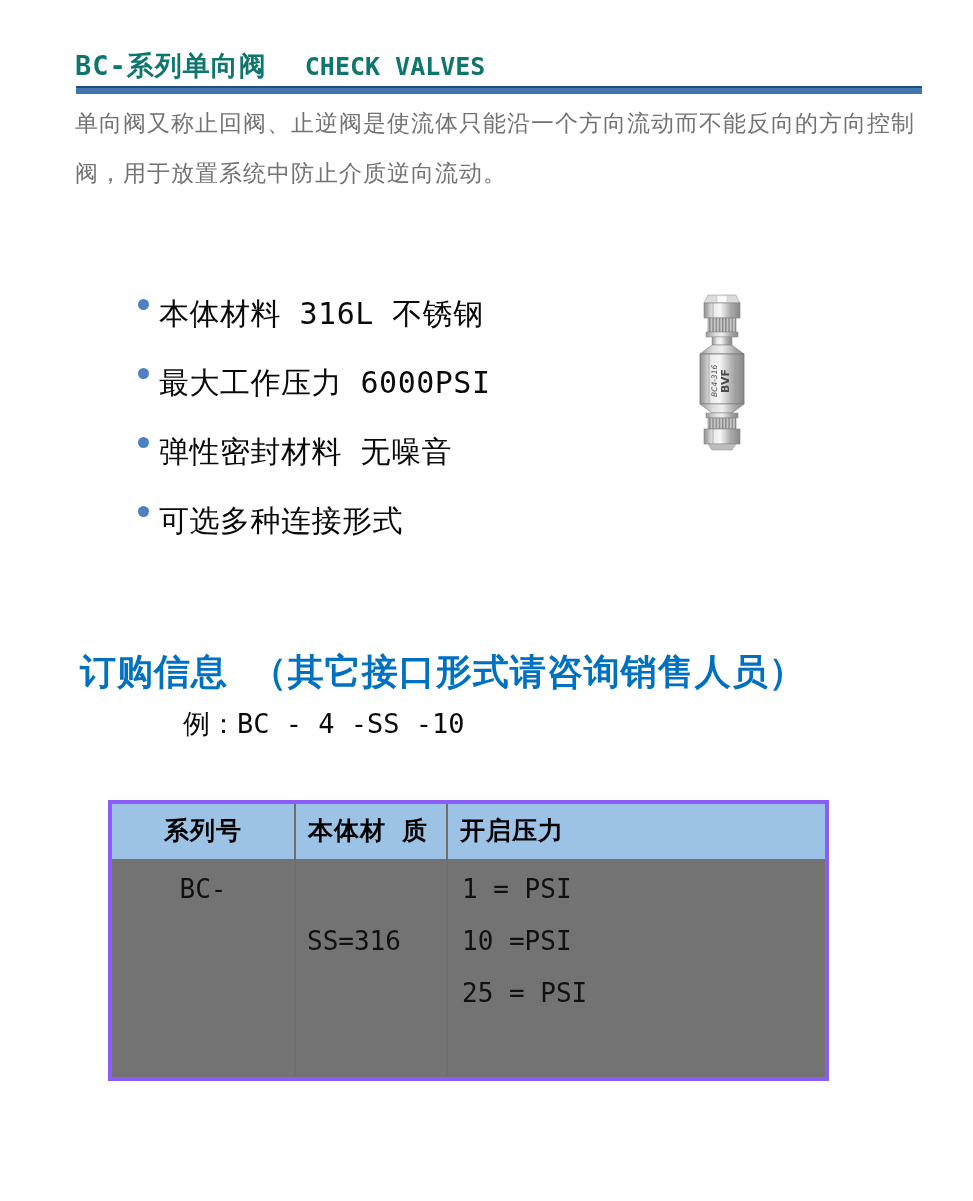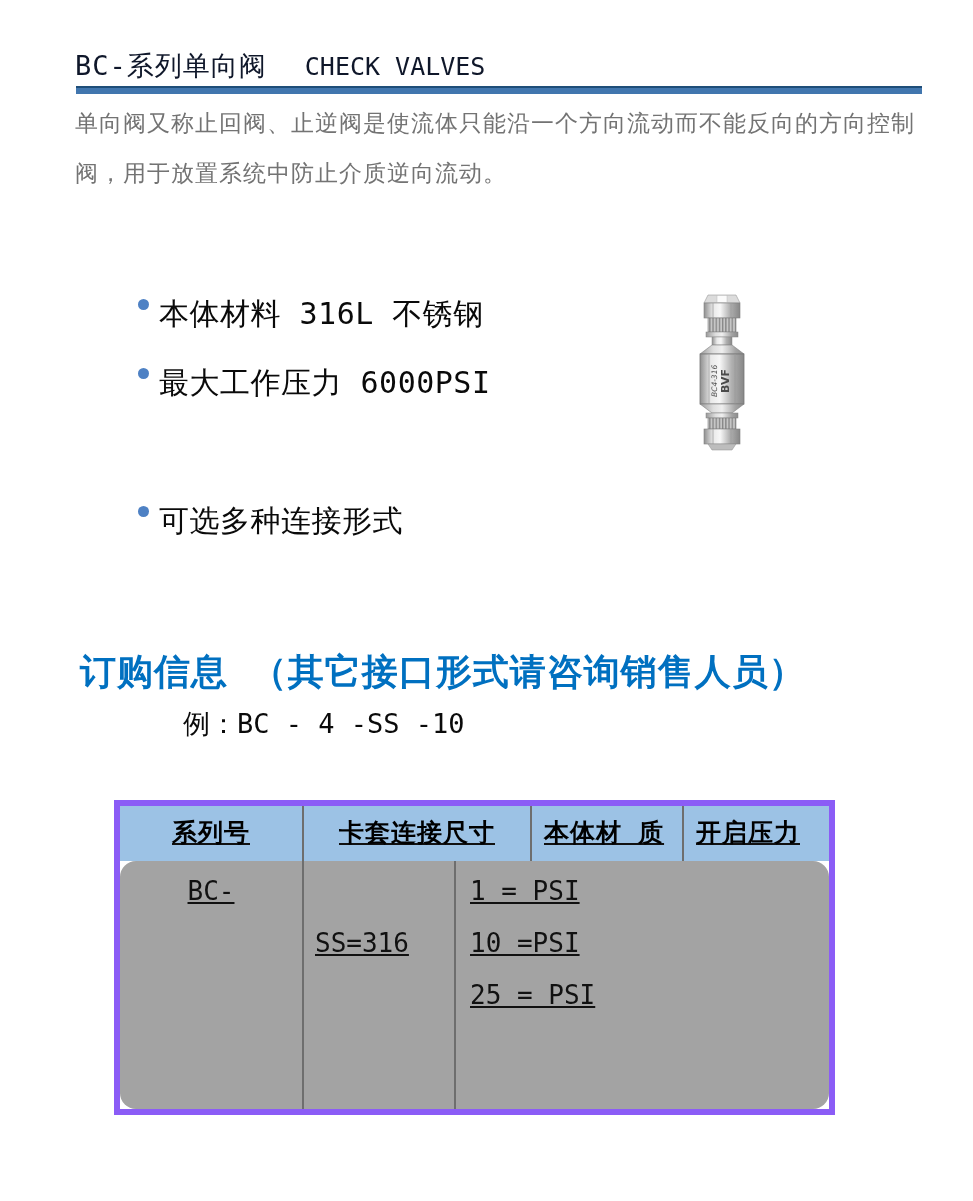--- a/index.html
+++ b/index.html
@@ -5,21 +5,21 @@
   * { margin:0; padding:0; box-sizing:border-box; }
   html,body { background:#ffffff; }
   .page {
     position:relative; width:973px; height:1201px; background:#ffffff;
     font-family:"DejaVu Sans Mono","Liberation Mono",monospace;
     color:#111111; overflow:hidden;
   }
   
   .doc-title {
     position:absolute; left:75px; top:48px; white-space:nowrap;
-    font-weight:normal; color:#0f172a;
+    font-weight:bold; color:#0f766e;
   }
   .doc-title .cn { font-size:27px; letter-spacing:1px; }
   .doc-title .en { font-size:25px; margin-left:38px; letter-spacing:0px; }
   .title-rule {
     position:absolute; left:76px; top:86px; width:846px; height:8px;
     background:#4176AE; border-top:2px solid #1F4E79;
   }
   
   .intro-line {
     position:absolute; left:75px; font-size:23px; color:#737373;
@@ -47,27 +47,26 @@
   .order-heading {
     position:absolute; left:80px; top:648px; white-space:nowrap;
     font-size:36px; font-weight:bold; color:#0070C0; letter-spacing:1px;
   }
   .order-example {
     position:absolute; left:183px; top:706px; white-space:nowrap;
     font-size:27px; color:#0a0a0a; font-weight:500;
   }
   
   .vtable {
-    position:absolute; left:114px; top:800px; width:721px;
-    border:6px solid #8b5cf6;
-    text-decoration:underline;
+    position:absolute; left:108px; top:800px; width:721px;
+    border:4px solid #8b5cf6;
   }
   .trow { display:flex; width:100%; }
   .thead { height:55px; background:#9CC2E5; }
-  .tbody { height:248px; background:#a3a3a3;border-radius:16px; }
+  .tbody { height:218px; background:#737373; }
   .cell { height:100%; border-left:2px solid #6e6e6e; overflow:hidden; }
   .cell:first-child { border-left:none; }
   .c1 { width:182px; } .c2 { width:228px; } .c3 { width:152px; } .c4 { flex:1; }
   .th {
     font-size:25px; font-weight:bold; color:#000000;
     line-height:53px; white-space:nowrap; letter-spacing:1px;
   }
   .th.center { text-align:center; }
   .th.left { padding-left:12px; }
   .bline { height:52px; line-height:54px; font-size:26px; white-space:nowrap; }
@@ -90,20 +89,24 @@
   <div class="intro-line l1">单向阀又称止回阀、止逆阀是使流体只能沿一个方向流动而不能反向的方向控制</div>
   <div class="intro-line l2">阀，用于放置系统中防止介质逆向流动。</div>
 
   <div class="feature f1">
     <span class="dot"></span>
     <span class="txt">本体材料 316L 不锈钢</span>
   </div>
   <div class="feature f2">
     <span class="dot"></span>
     <span class="txt">最大工作压力 6000PSI</span>
+  </div>
+  <div class="feature f3">
+    <span class="dot"></span>
+    <span class="txt">弹性密封材料 无噪音</span>
   </div>
   <div class="feature f4">
     <span class="dot"></span>
     <span class="txt">可选多种连接形式</span>
   </div>
 
   <svg class="valve-img" width="64" height="160" viewBox="0 0 64 160">
     <defs>
       <linearGradient id="metal" x1="0" y1="0" x2="1" y2="0">
         <stop offset="0" stop-color="#8f8f8f"></stop>
@@ -156,21 +159,20 @@
 
     <polygon points="18,152 46,152 42,158 22,158" fill="#bdbdbd" stroke="#8d8d8d" stroke-width="0.5"></polygon>
   </svg>
 
   <div class="order-heading">订购信息 （其它接口形式请咨询销售人员）</div>
   <div class="order-example">例：BC - 4 -SS -10</div>
 
   <div class="vtable">
     <div class="trow thead">
       <div class="cell c1 th center">系列号</div>
-      <div class="cell c2 th center">卡套连接尺寸</div>
       <div class="cell c3 th left">本体材 质</div>
       <div class="cell c4 th left">开启压力</div>
     </div>
     <div class="trow tbody">
       <div class="cell c1 td-series">
         <div class="bline">BC-</div>
       </div>
       <div class="cell c3 td-material">
         <div class="bline">SS=316</div>
       </div>

